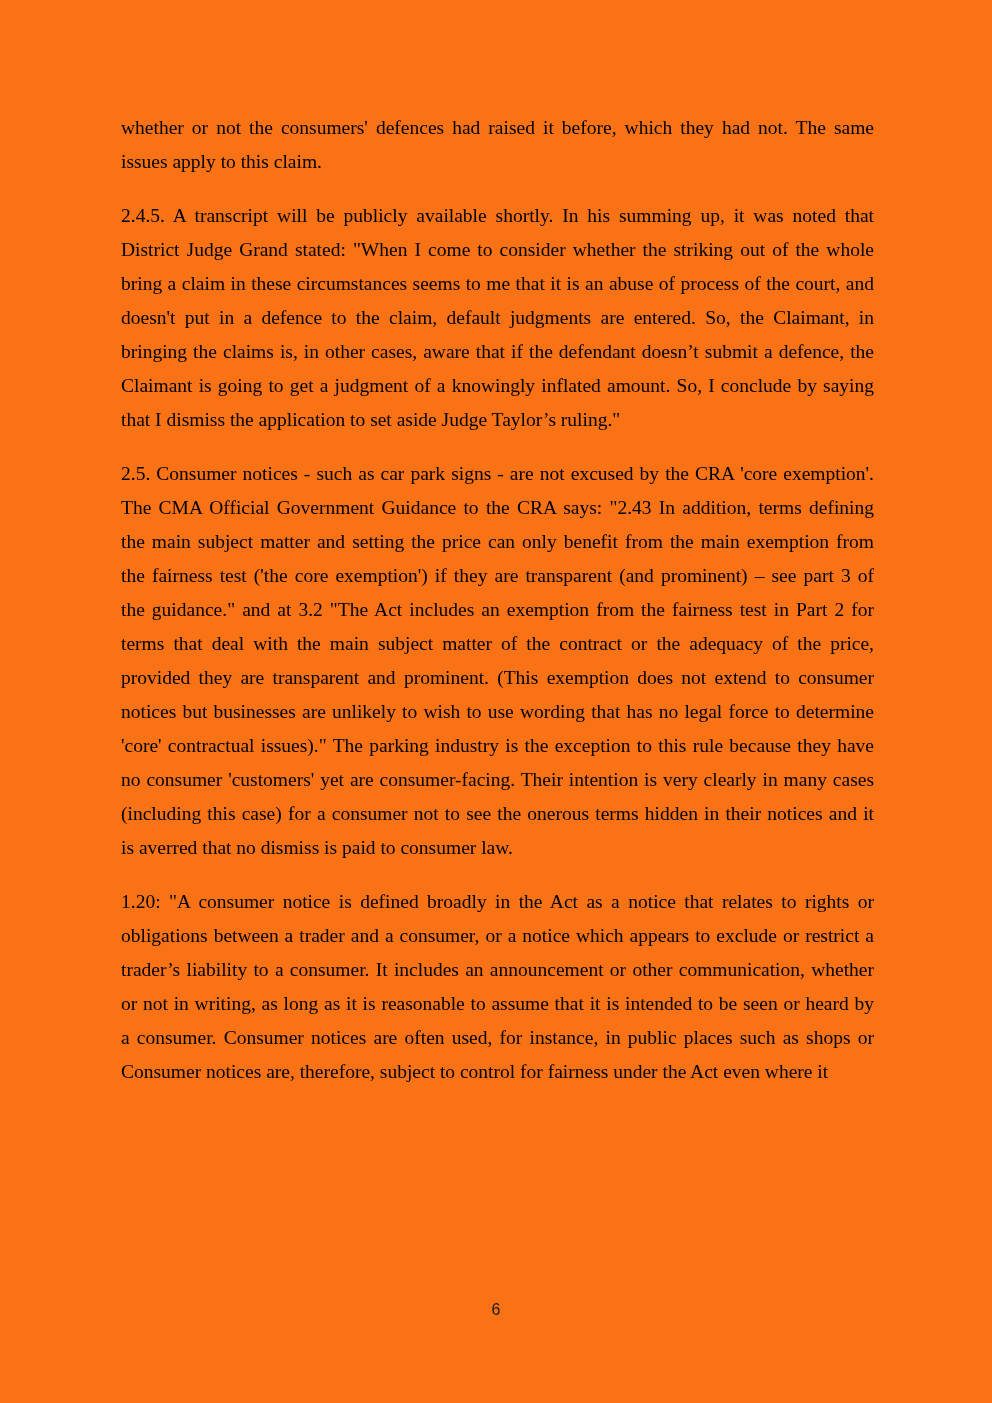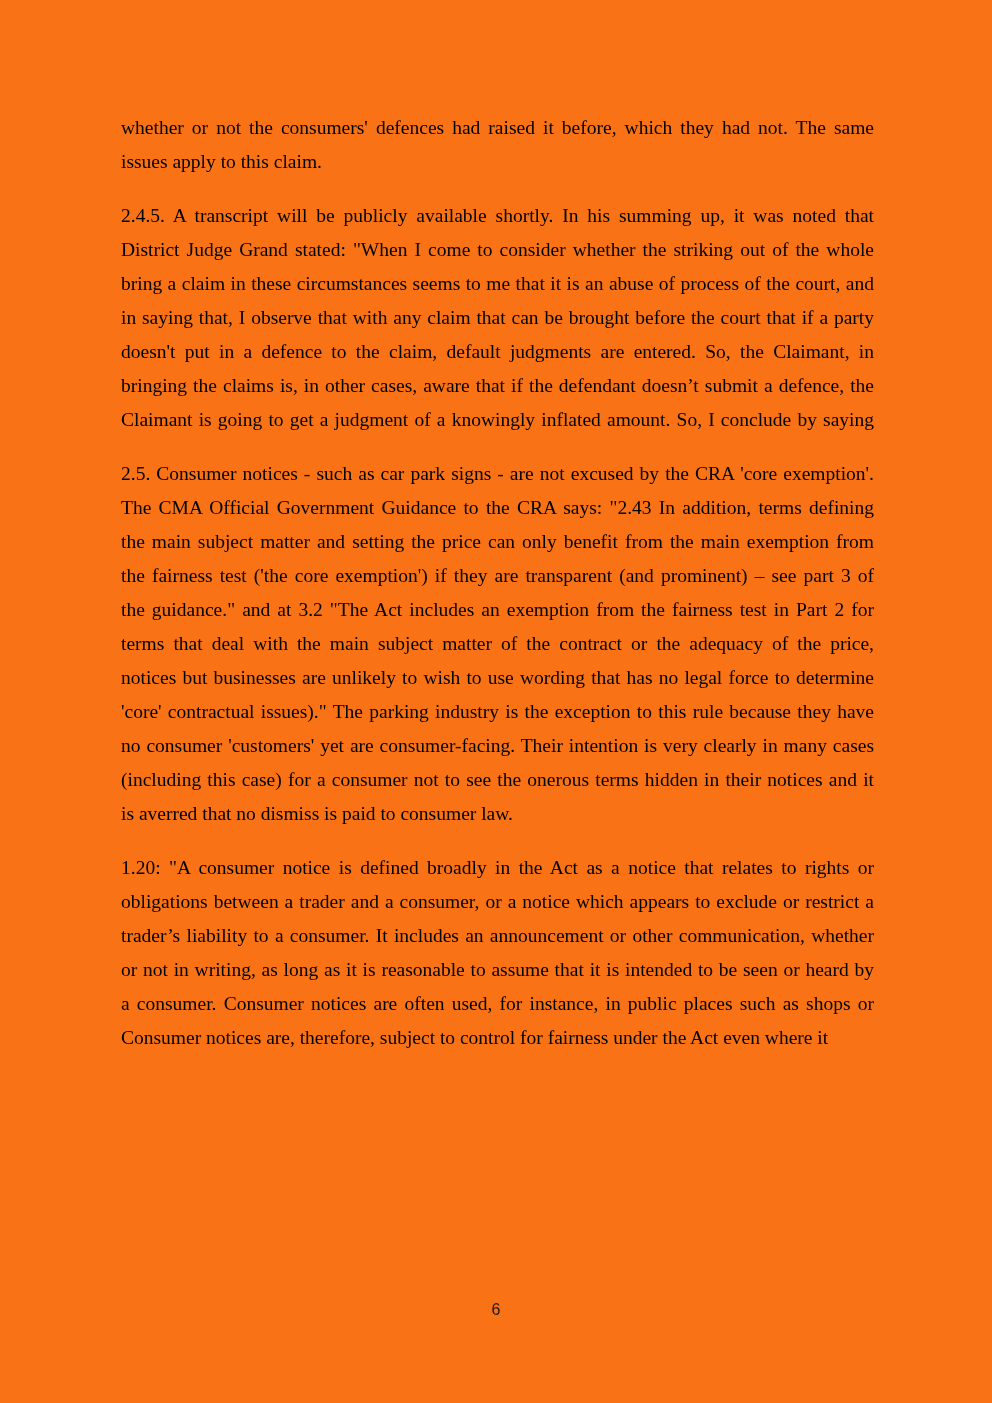--- a/index.html
+++ b/index.html
@@ -59,32 +59,33 @@
 <div class="page">
   <main class="content" id="document-body">
       <p class="para">
         <span class="line">whether or not the consumers' defences had raised it before, which they had not. The same</span>
         <span class="line line-last">issues apply to this claim.</span>
       </p>
       <p class="para">
         <span class="line">2.4.5. A transcript will be publicly available shortly. In his summing up, it was noted that</span>
         <span class="line">District Judge Grand stated: "When I come to consider whether the striking out of the whole</span>
         <span class="line">bring a claim in these circumstances seems to me that it is an abuse of process of the court, and</span>
-        <span class="line">in saying that, I observe that with any claim that can be brought before the court that if a party</span>
         <span class="line">doesn't put in a defence to the claim, default judgments are entered. So, the Claimant, in</span>
         <span class="line">bringing the claims is, in other cases, aware that if the defendant doesn’t submit a defence, the</span>
         <span class="line">Claimant is going to get a judgment of a knowingly inflated amount. So, I conclude by saying</span>
+        <span class="line line-last">that I dismiss the application to set aside Judge Taylor’s ruling."</span>
       </p>
       <p class="para">
         <span class="line">2.5. Consumer notices - such as car park signs - are not excused by the CRA 'core exemption'.</span>
         <span class="line">The CMA Official Government Guidance to the CRA says: "2.43 In addition, terms defining</span>
         <span class="line">the main subject matter and setting the price can only benefit from the main exemption from</span>
         <span class="line">the fairness test ('the core exemption') if they are transparent (and prominent) – see part 3 of</span>
         <span class="line">the guidance." and at 3.2 "The Act includes an exemption from the fairness test in Part 2 for</span>
         <span class="line">terms that deal with the main subject matter of the contract or the adequacy of the price,</span>
+        <span class="line">provided they are transparent and prominent. (This exemption does not extend to consumer</span>
         <span class="line">notices but businesses are unlikely to wish to use wording that has no legal force to determine</span>
         <span class="line">'core' contractual issues)." The parking industry is the exception to this rule because they have</span>
         <span class="line">no consumer 'customers' yet are consumer-facing. Their intention is very clearly in many cases</span>
         <span class="line">(including this case) for a consumer not to see the onerous terms hidden in their notices and it</span>
         <span class="line line-last">is averred that no dismiss is paid to consumer law.</span>
       </p>
       <p class="para">
         <span class="line">1.20: "A consumer notice is defined broadly in the Act as a notice that relates to rights or</span>
         <span class="line">obligations between a trader and a consumer, or a notice which appears to exclude or restrict a</span>
         <span class="line">trader’s liability to a consumer. It includes an announcement or other communication, whether</span>

